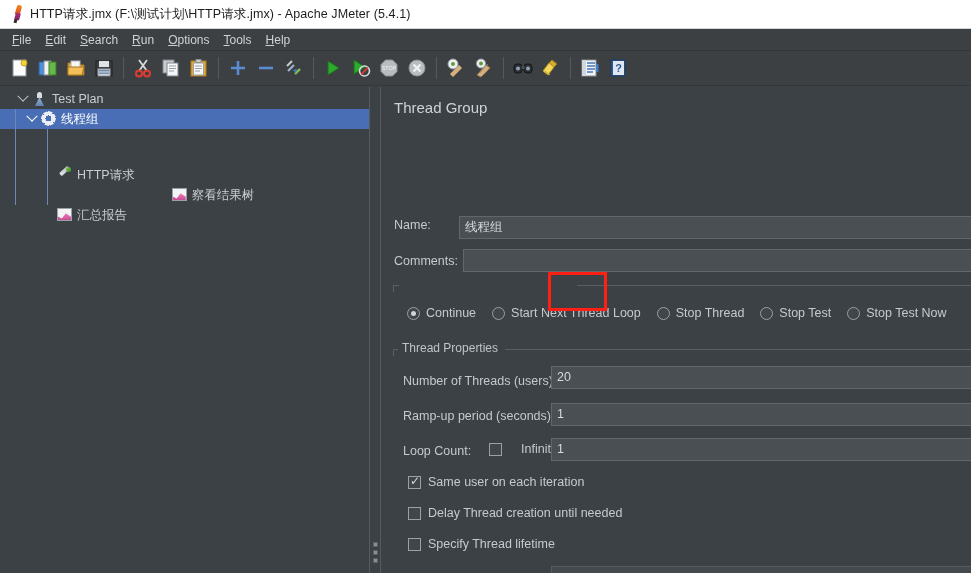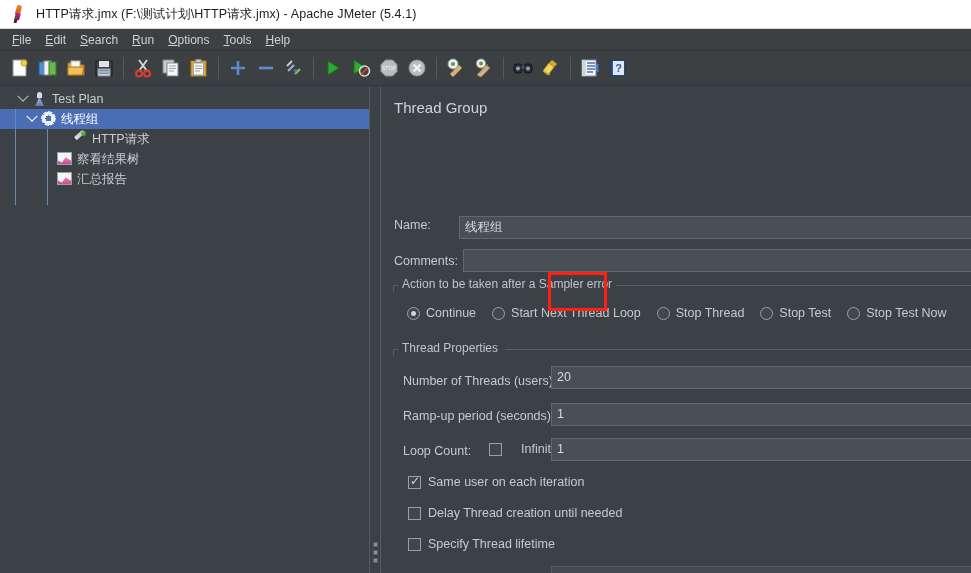--- a/index.html
+++ b/index.html
@@ -11,21 +11,21 @@
   }
   #app { position: relative; width: 971px; height: 573px; background: #3c4145; }
 
   
   .titlebar {
     height: 29px; background: #ffffff; display: flex; align-items: center;
     padding-left: 8px; border-bottom: 1px solid #d7d7d7;
   }
   .titlebar .tb-icon { width: 22px; height: 22px; position: relative; flex: 0 0 22px; }
   .titlebar .title-text {
-    font-size: 12.5px; color: #1d1d1d; margin-left: 6px; white-space: nowrap;
+    font-size: 12.5px; color: #1d1d1d; white-space: nowrap;
     letter-spacing: .1px;
   }
 
   
   .feather { position: absolute; left: 6px; top: 2px; width: 9px; height: 18px; }
   .feather .f1 {
     position:absolute; left:2px; top:0; width:5px; height:10px;
     background: linear-gradient(160deg,#f0922b 0%, #e8691f 50%, #d6451b 100%);
     transform: rotate(16deg); border-radius: 2px 2px 0 0;
   }
@@ -405,31 +405,31 @@
             </div>
           <div class="ticon">
             <span class="ic-gear">
                 <span class="teeth"></span>
                 <span class="ring"></span>
               </span>
           </div>
           <div class="tlabel">线程组</div>
         </div>
 
-        <div class="trow" style="padding-left:71px;">
+        <div class="trow" style="padding-left:56px;margin-top:36px;">
           <div class="ticon">
             <span class="ic-pipette">
                 <span class="body"></span>
                 <span class="bulb"></span>
               </span>
           </div>
           <div class="tlabel">HTTP请求</div>
         </div>
 
-        <div class="trow" style="padding-left:56px;">
+        <div class="trow" style="padding-left:56px;justify-content:center;">
           <div class="ticon">
             <span class="ic-chart">
                 <span class="bg"></span>
                 <span class="wave"></span>
               </span>
           </div>
           <div class="tlabel">察看结果树</div>
         </div>
 
         <div class="trow" style="padding-left:56px;">
@@ -467,21 +467,20 @@
 
       <div class="frow" style="left:13px; top:167px;">
         <div class="flabel" style="width:65px;">Comments:</div>
       </div>
       <div class="finput" style="position:absolute; left:82px; top:162px; width:600px;"></div>
 
       <div class="groupbox" style="left:12px; top:198px; width:660px; height:45px;">
         <div class="gb-line" style="left:0; top:0; width:6px;"></div>
         <div class="gb-line" style="left:184px; top:0; width:476px;"></div>
         <div class="gb-left" style="left:0; top:0; height:7px;"></div>
-        <div class="gb-title" style="top:-8px; left:5px;">Action to be taken after a Sampler error</div>
       </div>
 
       <div class="frow" style="left:26px; top:219px;">
         <div class="radio">
           <div class="rdot on"></div>
           <div class="rlabel">Continue</div>
         </div>
         <div class="radio">
           <div class="rdot"></div>
           <div class="rlabel">Start Next Thread Loop</div>

